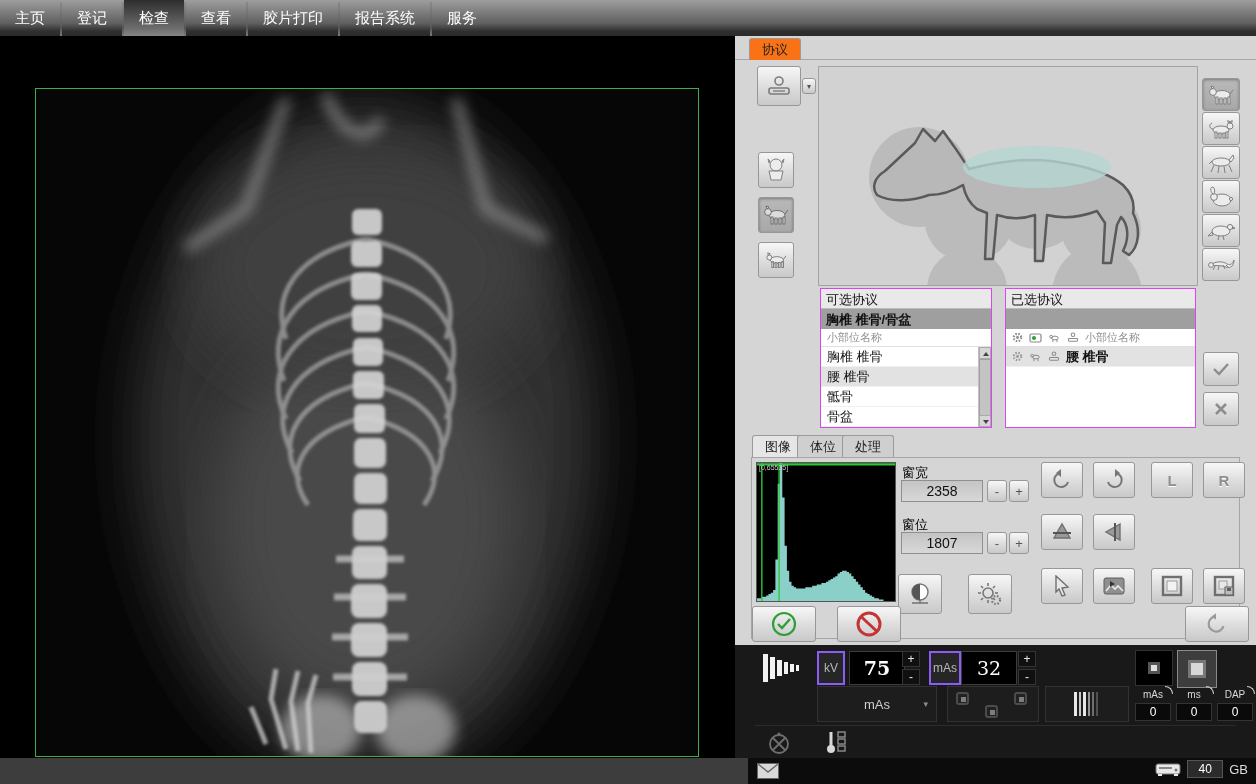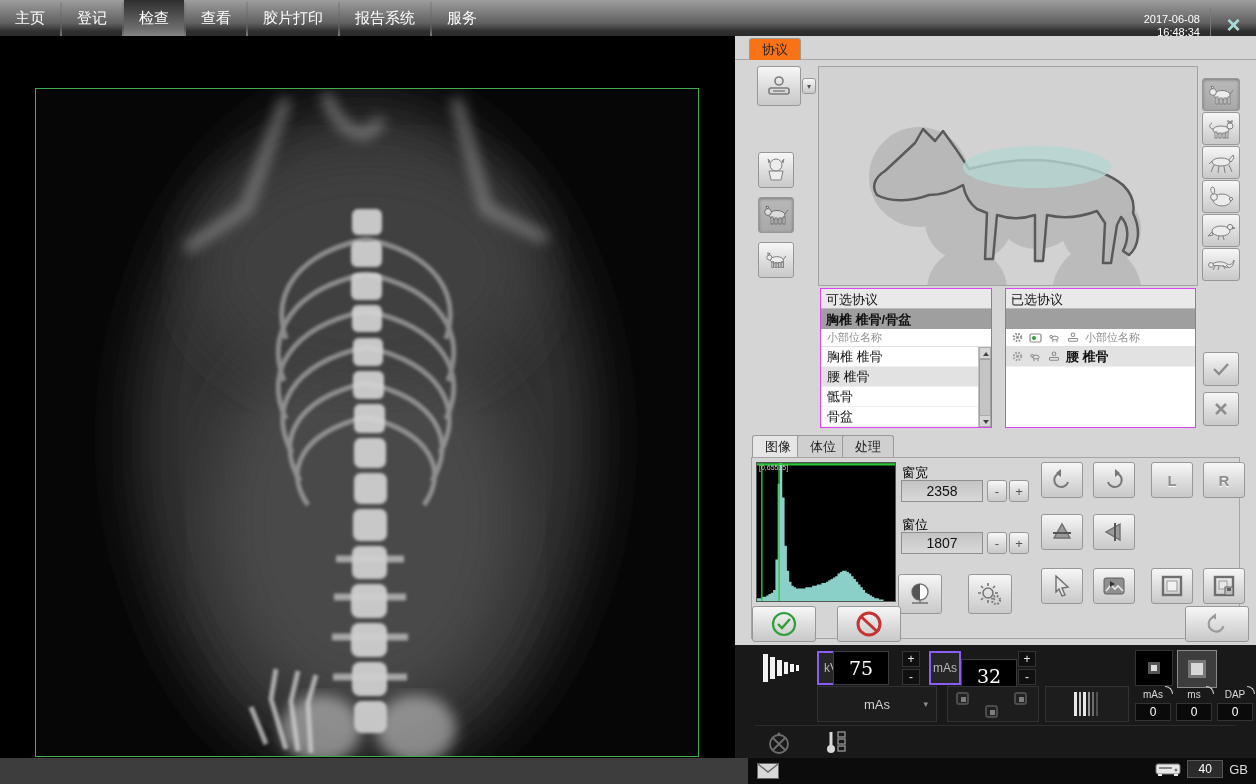--- a/index.html
+++ b/index.html
@@ -102,27 +102,20 @@
     <div class="menu-sep"></div>
     <div class="menu-item active">检查</div>
     <div class="menu-sep"></div>
     <div class="menu-item">查看</div>
     <div class="menu-sep"></div>
     <div class="menu-item">胶片打印</div>
     <div class="menu-sep"></div>
     <div class="menu-item">报告系统</div>
     <div class="menu-sep"></div>
     <div class="menu-item">服务</div>
-    <div id="titlebar-right">
-      <div id="datetime">
-        <div>2017-06-08</div>
-        <div>16:48:34</div>
-      </div>
-      <div id="titlebar-close">×</div>
-    </div>
   </div>
 
   <div id="left-stage">
     <div id="xray-viewport">
       <svg width="664" height="669" viewBox="0 0 664 669">
         <defs>
           <filter id="b30">
               <feGaussianBlur stdDeviation="28"></feGaussianBlur>
             </filter>
           <filter id="b8">
@@ -577,26 +570,26 @@
           <rect x="0" y="1" width="5" height="28"></rect>
             <rect x="7" y="4" width="5" height="22"></rect>
           <rect x="14" y="7" width="5" height="16"></rect>
             <rect x="21" y="9" width="4" height="12"></rect>
           <rect x="27" y="11" width="4" height="8"></rect>
             <rect x="33" y="12" width="3" height="6"></rect>
         </g>
       </svg>
 
       <div class="dk-label" style="position:absolute;left:82px;top:6px;width:28px;height:34px;">kV</div>
-      <div class="dk-value" style="position:absolute;left:98px;top:6px;width:56px;height:34px;">75</div>
+      <div class="dk-value" style="position:absolute;left:114px;top:6px;width:56px;height:34px;font-weight:bold;">75</div>
       <div class="pm" style="left:167px;top:6px;">+</div>
       <div class="pm" style="left:167px;top:24px;">-</div>
 
       <div class="dk-label" style="position:absolute;left:194px;top:6px;width:32px;height:34px;">mAs</div>
-      <div class="dk-value" style="position:absolute;left:226px;top:6px;width:56px;height:34px;margin-top:8px;">32</div>
+      <div class="dk-value" style="position:absolute;left:226px;top:6px;width:56px;height:34px;">32</div>
       <div class="pm" style="left:283px;top:6px;">+</div>
       <div class="pm" style="left:283px;top:24px;">-</div>
 
       <div class="dk-box" style="left:400px;top:5px;width:38px;height:36px;background:#000;display:flex;align-items:center;justify-content:center;">
         <div style="width:12px;height:12px;border:3px solid #555;background:#e0e0e0;"></div>
       </div>
       <div class="dk-box" style="left:442px;top:5px;width:40px;height:38px;background:#3d3d3d;border-color:#8a8a8a;display:flex;align-items:center;justify-content:center;">
         <div style="width:18px;height:18px;border:3px solid #777;background:#d8d8d8;"></div>
       </div>
 

